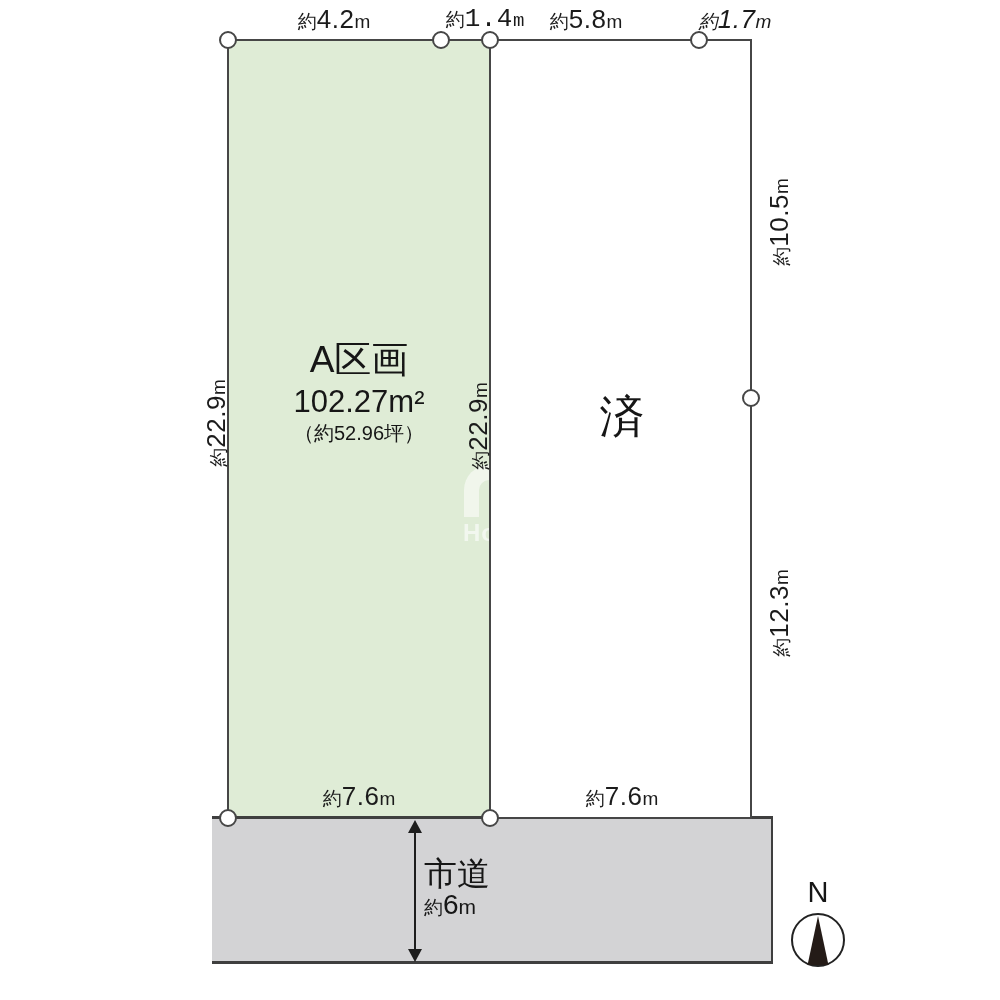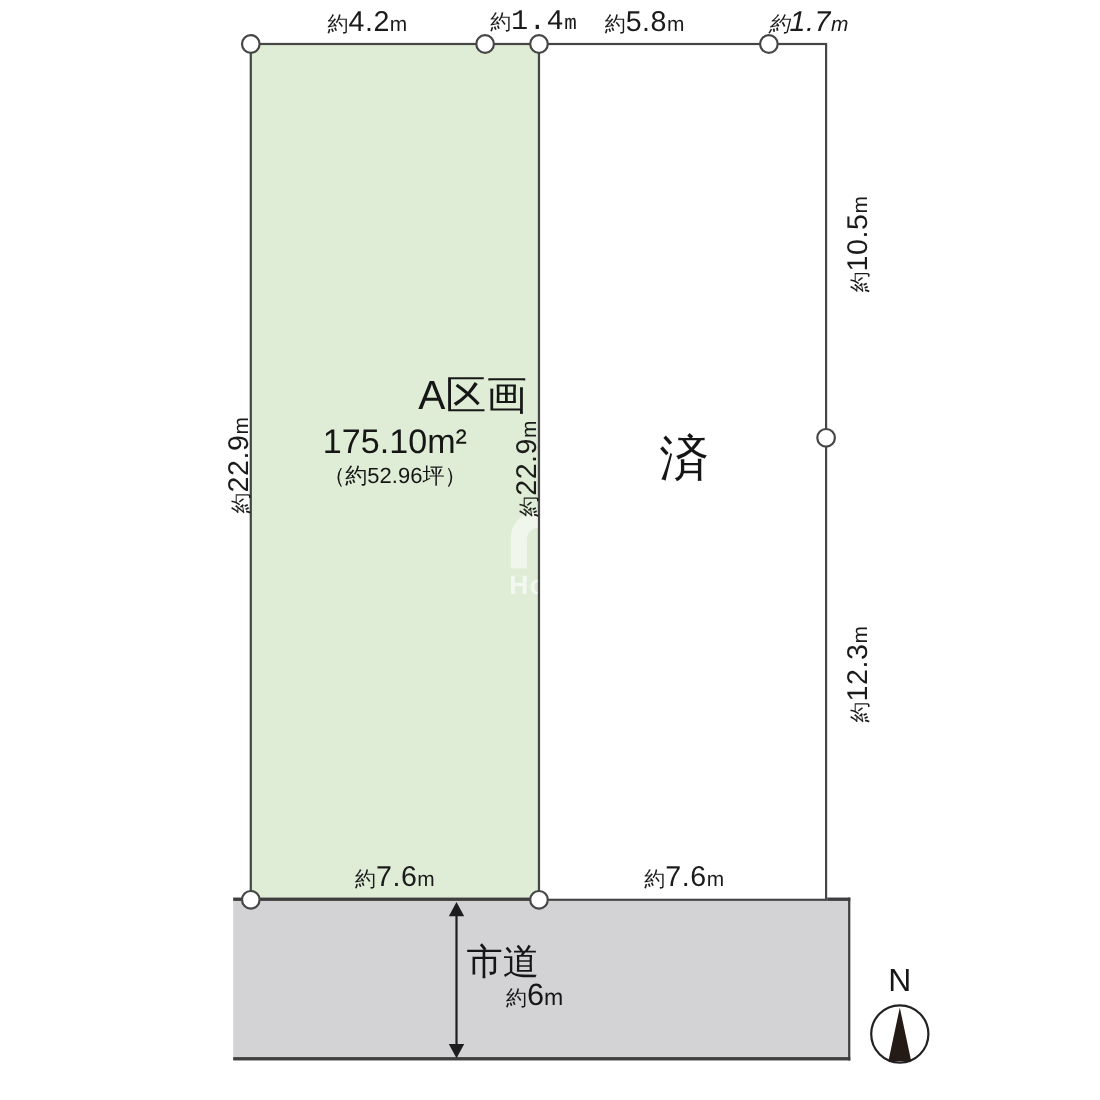--- a/index.html
+++ b/index.html
@@ -27,29 +27,29 @@
   .dim{
     position:absolute;width:130px;height:30px;text-align:center;z-index:6;
     white-space:nowrap;line-height:30px;color:#1b1b1b;
   }
   .dim .p{font-size:19px;}
   .dim .v{font-size:26px;letter-spacing:0.5px;}
   .dim .u{font-size:19px;}
   .dim.vert{transform:rotate(-90deg);transform-origin:50% 50%;}
   
   .ablock{position:absolute;left:239px;width:240px;text-align:center;z-index:6;color:#161616;}
-  #a-name{top:341px;font-size:37px;line-height:1;text-align:right;}
+  #a-name{top:341px;font-size:37px;line-height:1;}
   #a-area{top:386px;font-size:31px;line-height:1;}
   #a-tsubo{top:423px;font-size:20px;line-height:1;}
   
   #b-status{position:absolute;left:562px;top:394px;width:120px;text-align:center;
     font-size:45px;line-height:1;z-index:6;color:#161616;}
   
   #road-name{position:absolute;left:424px;top:857px;font-size:33px;line-height:1;z-index:6;color:#161616;}
-  #road-width{position:absolute;left:424px;top:891px;line-height:1;z-index:6;color:#161616;margin-left:36px;}
+  #road-width{position:absolute;left:424px;top:891px;line-height:1;z-index:6;color:#161616;}
   #road-width .p{font-size:19px;}
   #road-width .v{font-size:28px;}
   #road-width .u{font-size:21px;}
   
   #road-arrow-line{position:absolute;left:414px;top:831px;width:2px;height:121px;background:#1d1d1d;z-index:6;}
   #road-arrow-up{position:absolute;left:408px;top:820px;width:0;height:0;z-index:6;
     border-left:7px solid transparent;border-right:7px solid transparent;border-bottom:13px solid #1d1d1d;}
   #road-arrow-down{position:absolute;left:408px;top:949px;width:0;height:0;z-index:6;
     border-left:7px solid transparent;border-right:7px solid transparent;border-top:13px solid #1d1d1d;}
   
@@ -120,21 +120,21 @@
   </div>
 
   <div class="dim" style="left:294px;top:781px;">
     <span class="p">約</span><span class="v">7.6</span><span class="u">m</span>
   </div>
   <div class="dim" style="left:557px;top:781px;">
     <span class="p">約</span><span class="v">7.6</span><span class="u">m</span>
   </div>
 
   <div class="ablock" id="a-name">A区画</div>
-  <div class="ablock" id="a-area"><span>175.10</span><span>m²</span></div>
+  <div class="ablock" id="a-area"><span>102.27</span><span>m²</span></div>
   <div class="ablock" id="a-tsubo">（約52.96坪）</div>
 
   <div id="b-status">済</div>
 
   <div id="road-name">市道</div>
   <div id="road-width">
     <span class="p">約</span><span class="v">6</span><span class="u">m</span>
   </div>
   <div id="road-arrow-line"></div>
   <div id="road-arrow-up"></div>

